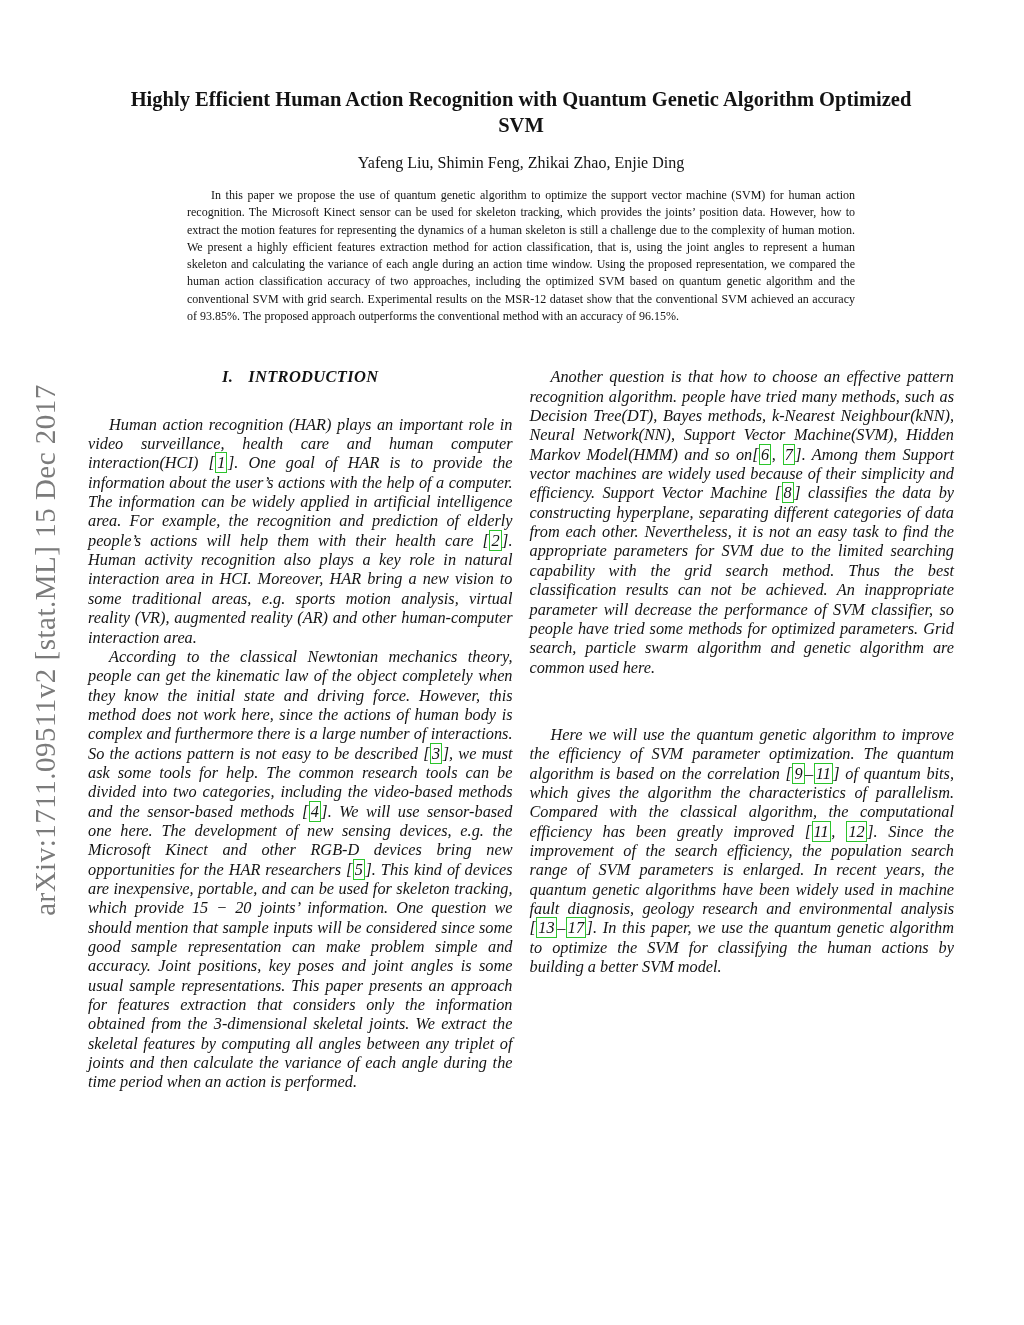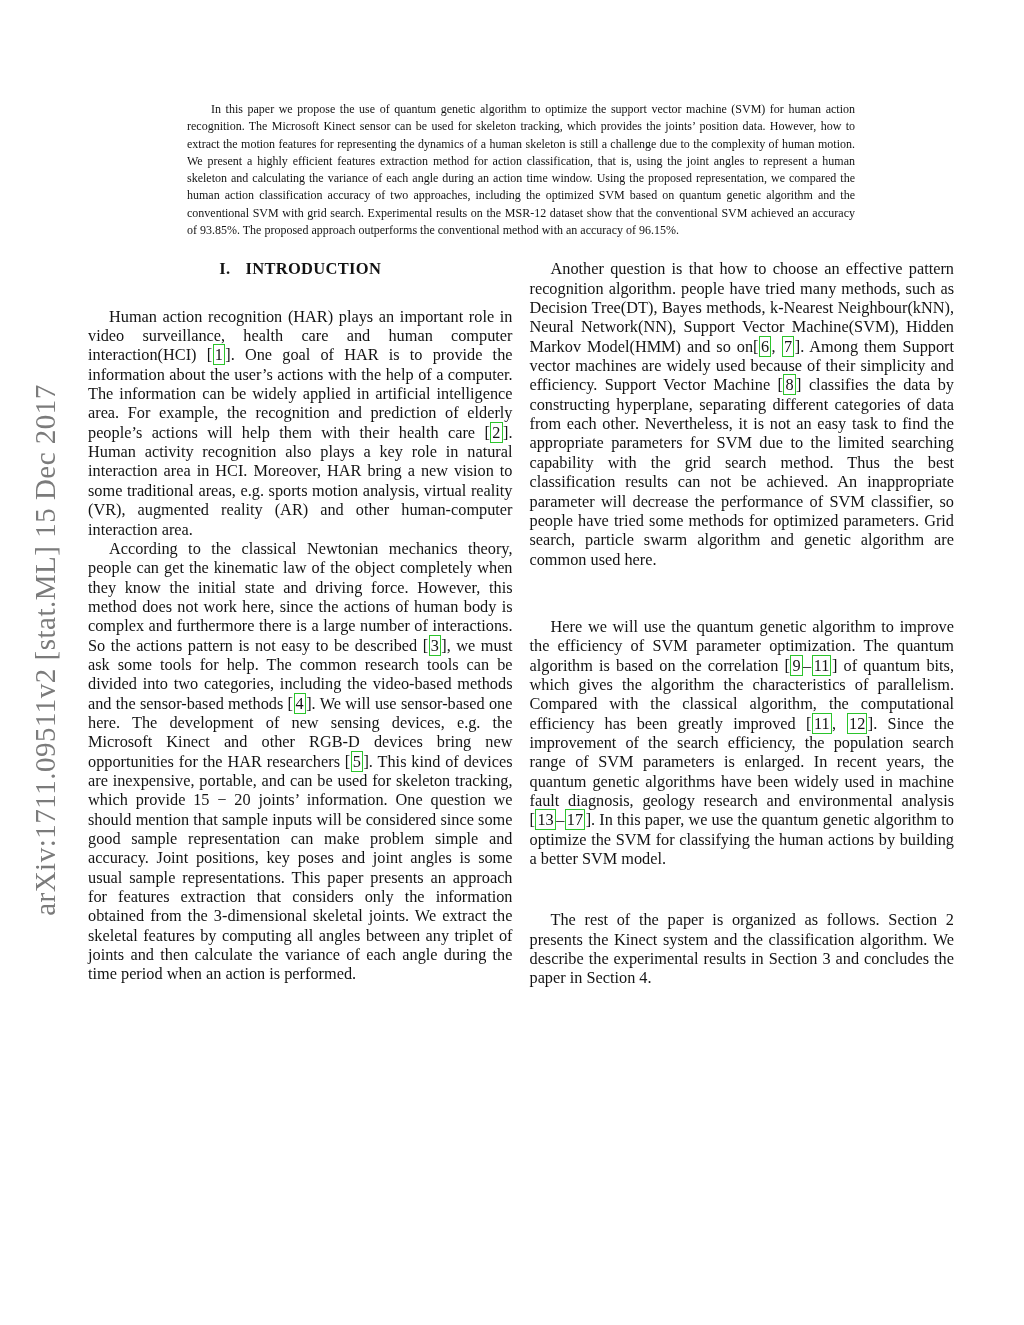--- a/index.html
+++ b/index.html
@@ -26,21 +26,21 @@
     max-width:820px; margin:0 auto;
   }
   .authors { text-align:center; font-size:16px; margin-top:16px; }
 
   .abstract {
     width:668px; margin:15px auto 0 auto;
     font-size:12px; line-height:17.3px;
     text-align:justify; text-indent:24px;
   }
 
-  .cols { margin-top:20px; display:flex; gap:17px; }
+  .cols { margin-top:42px; display:flex; gap:17px;font-style:italic; }
   .col {
     width:424.5px;
     font-size:16.3px; line-height:19.35px;
     text-align:justify;
   }
   .col p { margin:0; text-indent:21px; }
 
   .sec-head {
     text-align:center; font-weight:bold; font-size:16.5px;
     margin:0 0 28px 0; letter-spacing:0.3px;
@@ -58,35 +58,36 @@
 </style>
 </head>
 <body>
 
 <div class="page">
 
   <div class="watermark">arXiv:1711.09511v2  [stat.ML]  15 Dec 2017</div>
 
   <div class="main">
 
+    <div class="title">Highly Efficient Human Action Recognition with Quantum Genetic Algorithm Optimized SVM</div>
 
+    <div class="authors">Yafeng Liu, Shimin Feng, Zhikai Zhao, Enjie Ding</div>
 
     <div class="abstract">In this paper we propose the use of quantum genetic algorithm to optimize the support vector machine (SVM) for human action recognition. The Microsoft Kinect sensor can be used for skeleton tracking, which provides the joints’ position data. However, how to extract the motion features for representing the dynamics of a human skeleton is still a challenge due to the complexity of human motion. We present a highly efficient features extraction method for action classification, that is, using the joint angles to represent a human skeleton and calculating the variance of each angle during an action time window. Using the proposed representation, we compared the human action classification accuracy of two approaches, including the optimized SVM based on quantum genetic algorithm and the conventional SVM with grid search. Experimental results on the MSR-12 dataset show that the conventional SVM achieved an accuracy of 93.85%. The proposed approach outperforms the conventional method with an accuracy of 96.15%.</div>
 
     <div class="cols">
 
       <div class="col">
         <div class="sec-head">
           <span class="sec-num">I.</span><span>INTRODUCTION</span>
         </div>
         <p>Human action recognition (HAR) plays an important role in video surveillance, health care and human computer interaction(HCI) [<span class="cite">1</span>]. One goal of HAR is to provide the information about the user’s actions with the help of a computer. The information can be widely applied in artificial intelligence area. For example, the recognition and prediction of elderly people’s actions will help them with their health care [<span class="cite">2</span>]. Human activity recognition also plays a key role in natural interaction area in HCI. Moreover, HAR bring a new vision to some traditional areas, e.g. sports motion analysis, virtual reality (VR), augmented reality (AR) and other human-computer interaction area.</p>
         <p>According to the classical Newtonian mechanics theory, people can get the kinematic law of the object completely when they know the initial state and driving force. However, this method does not work here, since the actions of human body is complex and furthermore there is a large number of interactions. So the actions pattern is not easy to be described [<span class="cite">3</span>], we must ask some tools for help. The common research tools can be divided into two categories, including the video-based methods and the sensor-based methods [<span class="cite">4</span>]. We will use sensor-based one here. The development of new sensing devices, e.g. the Microsoft Kinect and other RGB-D devices bring new opportunities for the HAR researchers [<span class="cite">5</span>]. This kind of devices are inexpensive, portable, and can be used for skeleton tracking, which provide 15 − 20 joints’ information. One question we should mention that sample inputs will be considered since some good sample representation can make problem simple and accuracy. Joint positions, key poses and joint angles is some usual sample representations. This paper presents an approach for features extraction that considers only the information obtained from the 3-dimensional skeletal joints. We extract the skeletal features by computing all angles between any triplet of joints and then calculate the variance of each angle during the time period when an action is performed.</p>
       </div>
 
       <div class="col">
         <p>Another question is that how to choose an effective pattern recognition algorithm.  people have tried many methods, such as Decision Tree(DT), Bayes methods, k-Nearest Neighbour(kNN), Neural Network(NN), Support Vector Machine(SVM), Hidden Markov Model(HMM) and so on[<span class="cite">6</span>, <span class="cite">7</span>]. Among them Support vector machines are widely used because of their simplicity and efficiency. Support Vector Machine [<span class="cite">8</span>] classifies the data by constructing hyperplane, separating different categories of data from each other. Nevertheless, it is not an easy task to find the appropriate parameters for SVM due to the limited searching capability with the grid search method. Thus the best classification results can not be achieved. An inappropriate parameter will decrease the performance of SVM classifier, so people have tried some methods for optimized parameters. Grid search, particle swarm algorithm and genetic algorithm are common used here.</p>
         <p class="para-gap-1">Here we will use the quantum genetic algorithm to improve the efficiency of SVM parameter optimization. The quantum algorithm is based on the correlation [<span class="cite">9</span>–<span class="cite">11</span>] of quantum bits, which gives the algorithm the characteristics of parallelism. Compared with the classical algorithm, the computational efficiency has been greatly improved [<span class="cite">11</span>, <span class="cite">12</span>]. Since the improvement of the search efficiency, the population search range of SVM parameters is enlarged. In recent years, the quantum genetic algorithms have been widely used in machine fault diagnosis, geology research and environmental analysis [<span class="cite">13</span>–<span class="cite">17</span>]. In this paper, we use the quantum genetic algorithm to optimize the SVM for classifying the human actions by building a better SVM model.</p>
-        <p class="para-gap-2">The rest of the paper is organized as follows. Section 2 presents the Kinect system and the classification algorithm. We describe the experimental results in Section 3 and concludes the paper in Section 4.</p>
       </div>
 
     </div>
   </div>
 </div>
 
 </body></html>

